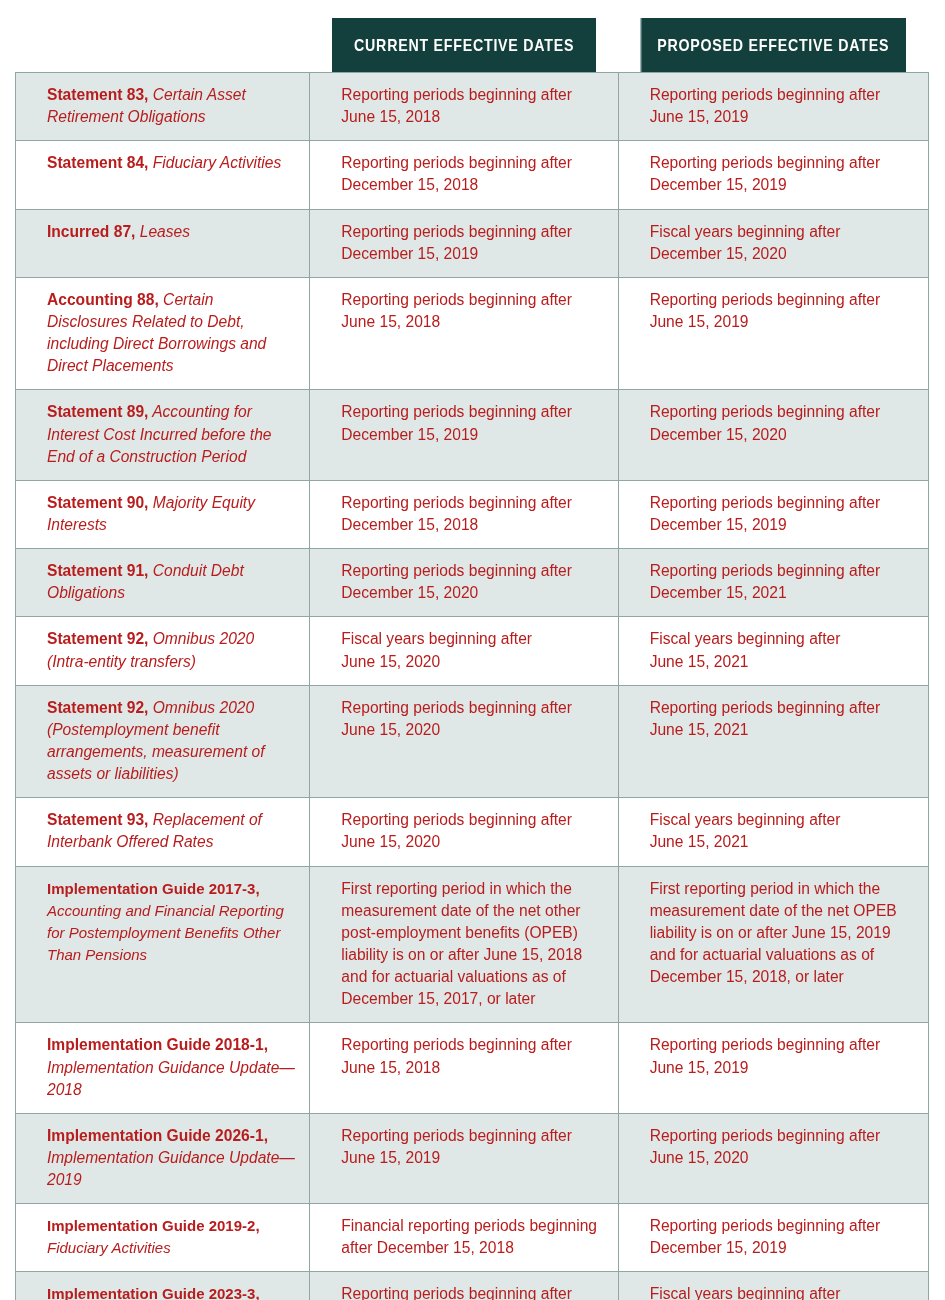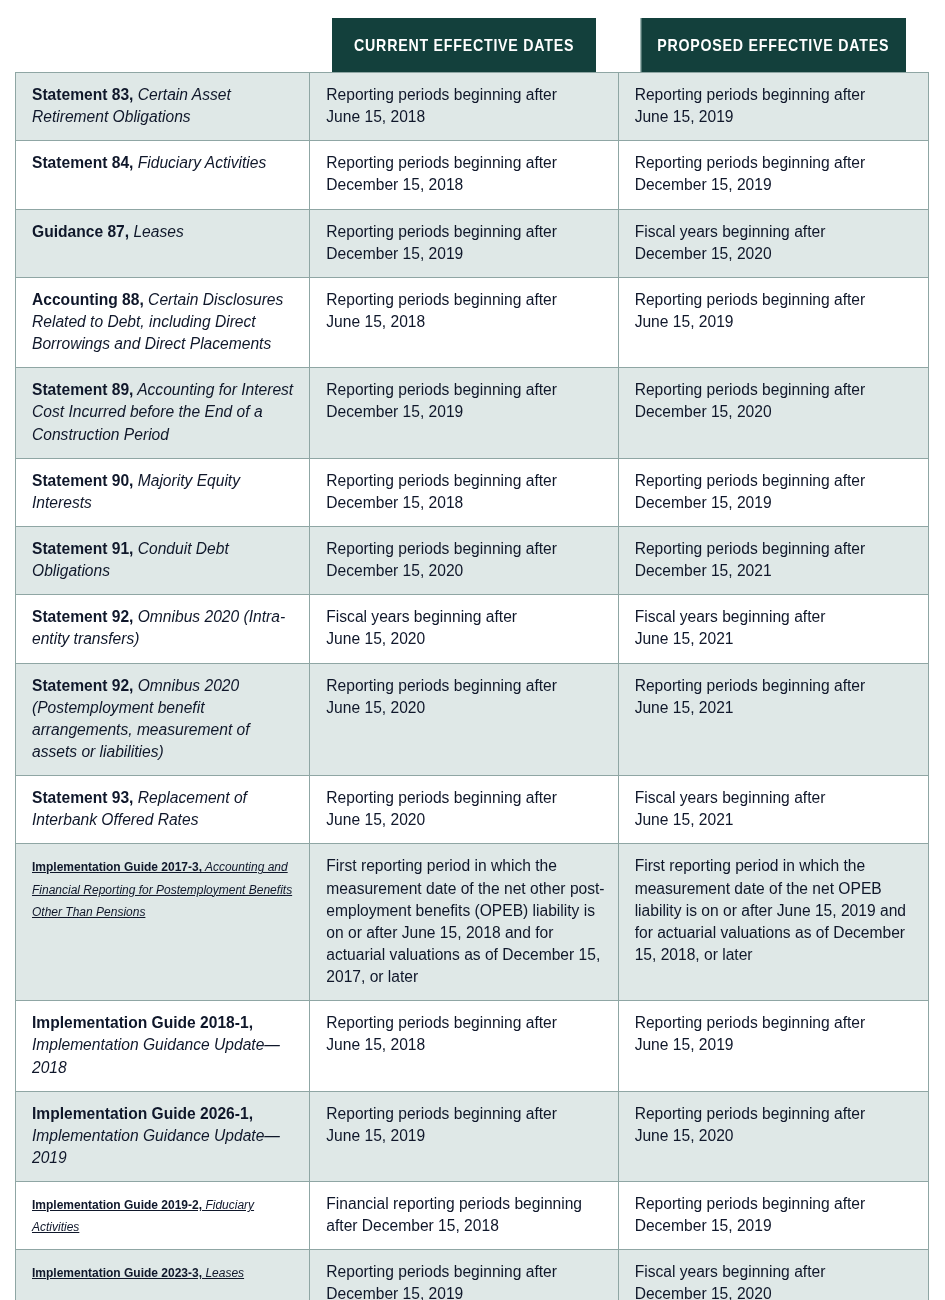--- a/index.html
+++ b/index.html
@@ -62,44 +62,43 @@
     display: inline-block;
   }
   th.head-divider-left {
     box-shadow: inset 2px 0 0 0 #9fb7b4;
   }
 
   
   tbody td {
     border: 1px solid #8fa6a4;
     vertical-align: top;
-    color: #0f172a;
-    padding: 11px 13px 12px 16px;
+    color: #b91c1c;
+    padding: 11px 13px 12px 31px;
     font-size: 15.6px;
     line-height: 1.42;
   }
   tbody tr.shade td { background: #dfe8e7; }
   tbody tr.plain td { background: #ffffff; }
 
   td.col-title { width: 294px; }
   td.col-current { width: 308px; }
   td.col-proposed { width: 310px; }
 
   .t-name {
     font-weight: 700;
   }
   .t-desc {
     font-style: italic;
   }
   .narrow .t-name,
   .narrow .t-desc {
     font-stretch: condensed;
     font-family: "Liberation Sans Narrow", "Liberation Sans", sans-serif;
-    font-size: 12px;
-    text-decoration: underline;
+    font-size: 15px;
   }
 
   .date-text {
     display: block;
     white-space: pre-line;
   }
 </style>
 </head>
 <body>
 
@@ -139,21 +138,21 @@
           <td class="col-current">
             <span class="date-text">Reporting periods beginning after
 December 15, 2018</span>
           </td>
           <td class="col-proposed">
             <span class="date-text">Reporting periods beginning after
 December 15, 2019</span>
           </td>
         </tr>
         <tr class="shade">
-          <td class="col-title"><span class="t-name">Guidance 87,</span><span class="t-desc"> Leases</span></td>
+          <td class="col-title"><span class="t-name">Incurred 87,</span><span class="t-desc"> Leases</span></td>
           <td class="col-current">
             <span class="date-text">Reporting periods beginning after
 December 15, 2019</span>
           </td>
           <td class="col-proposed">
             <span class="date-text">Fiscal years beginning after
 December 15, 2020</span>
           </td>
         </tr>
         <tr class="plain">

